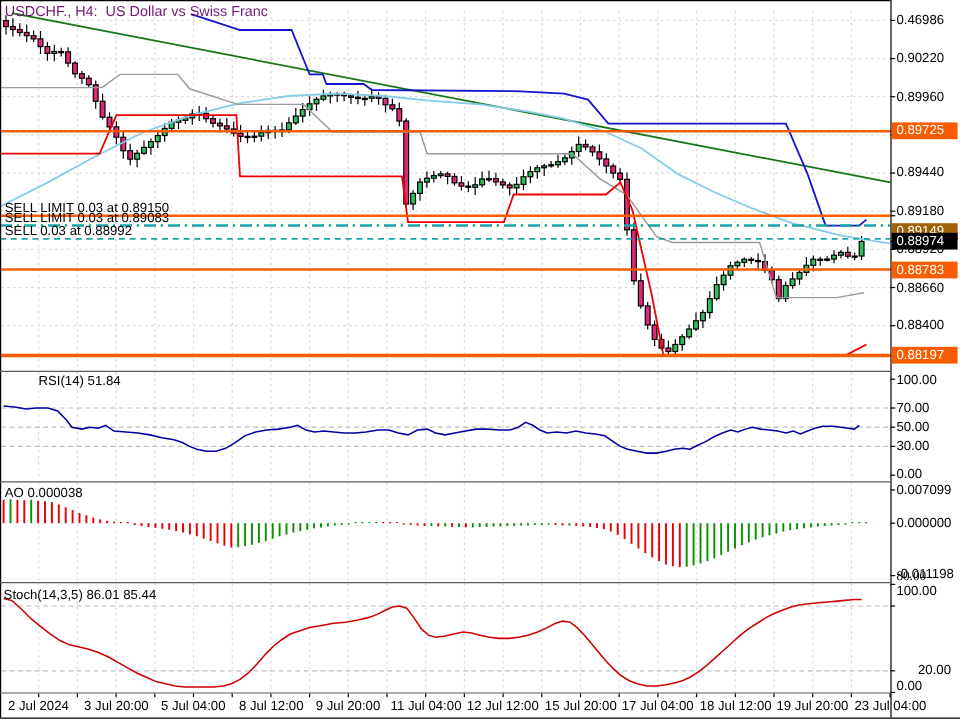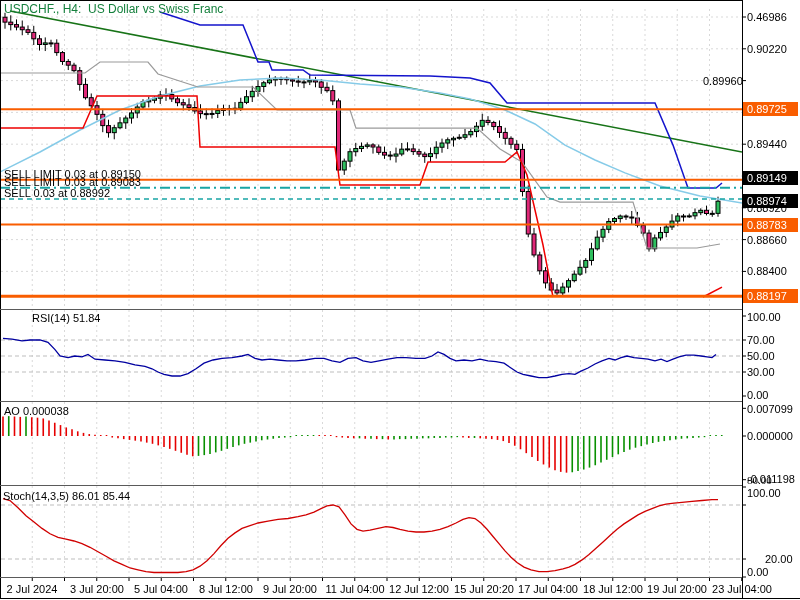--- a/index.html
+++ b/index.html
@@ -1,20 +1,20 @@
 <!DOCTYPE html>
 <html><head>
 <meta charset="utf-8">
 <style>
   html,body{margin:0;padding:0;background:#fff;}
   #app{position:relative;width:800px;height:600px;background:#ffffff;
        font-family:"Liberation Sans",sans-serif;overflow:hidden;}
   svg{position:absolute;left:0;top:0;}
   .lbl{position:absolute;font-size:11px;color:#000;white-space:pre;line-height:12px;}
-  .title{position:absolute;left:4px;top:2px;font-size:12px;color:#15803d;white-space:pre;}
+  .title{position:absolute;left:4px;top:2px;font-size:12px;color:#701a75;white-space:pre;}
   .badge{position:absolute;left:743px;width:55px;height:14px;font-size:11px;line-height:14px;
          color:#fff;padding-left:4px;box-sizing:border-box;white-space:pre;}
   .ordlbl{position:absolute;left:4px;font-size:11px;color:#000;white-space:pre;line-height:12px;}
   .paxis{position:absolute;left:742px;top:0;width:58px;height:578px;}
   .taxis{position:absolute;left:0;top:578px;width:800px;height:22px;}
 </style>
 </head>
 <body>
 
 <div id="app">
@@ -865,37 +865,37 @@
   <div class="lbl" style="left:3px;top:490px;">Stoch(14,3,5) 86.01 85.44</div>
   <div class="paxis" id="paxis"></div>
   <div class="taxis" id="taxis">
       <div class="lbl" style="left: -8px; top: 5px; position: absolute; width: 80px; text-align: center;">2 Jul 2024</div>
       <div class="lbl" style="left: 57px; top: 5px; position: absolute; width: 80px; text-align: center;">3 Jul 20:00</div>
       <div class="lbl" style="left: 121px; top: 5px; position: absolute; width: 80px; text-align: center;">5 Jul 04:00</div>
       <div class="lbl" style="left: 186px; top: 5px; position: absolute; width: 80px; text-align: center;">8 Jul 12:00</div>
       <div class="lbl" style="left: 250px; top: 5px; position: absolute; width: 80px; text-align: center;">9 Jul 20:00</div>
       <div class="lbl" style="left: 315px; top: 5px; position: absolute; width: 80px; text-align: center;">11 Jul 04:00</div>
       <div class="lbl" style="left: 379px; top: 5px; position: absolute; width: 80px; text-align: center;">12 Jul 12:00</div>
-      <div class="lbl" style="left: 444px; top: 5px; position: absolute; width: 80px; text-align: center;">15 Jul 20:20</div>
+      <div class="lbl" style="left: 444px; top: 5px; position: absolute; width: 80px; text-align: center;">15 Jul 20:00</div>
       <div class="lbl" style="left: 508px; top: 5px; position: absolute; width: 80px; text-align: center;">17 Jul 04:00</div>
       <div class="lbl" style="left: 573px; top: 5px; position: absolute; width: 80px; text-align: center;">18 Jul 12:00</div>
       <div class="lbl" style="left: 637px; top: 5px; position: absolute; width: 80px; text-align: center;">19 Jul 20:00</div>
       <div class="lbl" style="left: 702px; top: 5px; position: absolute; width: 80px; text-align: center;">23 Jul 04:00</div>
     </div>
 <div class="lbl" style="left: 747px; top: 11px;">0.46986</div>
     <div class="lbl" style="left: 747px; top: 43px;">0.90220</div>
-    <div class="lbl" style="left: 703px; top: 75px;">0.89960</div>
+    <div class="lbl" style="left: 747px; top: 75px;">0.89960</div>
     <div class="lbl" style="left: 747px; top: 106px;">0.89700</div>
     <div class="lbl" style="left: 747px; top: 138px;">0.89440</div>
     <div class="lbl" style="left: 747px; top: 170px;">0.89180</div>
     <div class="lbl" style="left: 747px; top: 202px;">0.88920</div>
     <div class="lbl" style="left: 747px; top: 234px;">0.88660</div>
     <div class="lbl" style="left: 747px; top: 265px;">0.88400</div>
     <div class="badge" style="top: 102px; background: rgb(249, 93, 0);">0.89725</div>
-    <div class="badge" style="top: 171px; background: #000000;">0.89149</div>
+    <div class="badge" style="top: 186px; background: #a16207;">0.89149</div>
     <div class="badge" style="top: 194px; background: rgb(0, 0, 0);">0.88974</div>
     <div class="badge" style="top: 218px; background: rgb(249, 93, 0);">0.88783</div>
     <div class="badge" style="top: 289px; background: rgb(249, 93, 0);">0.88197</div>
     <div class="lbl" style="left: 747px; top: 311px;">100.00</div>
     <div class="lbl" style="left: 747px; top: 334px;">70.00</div>
     <div class="lbl" style="left: 747px; top: 350px;">50.00</div>
     <div class="lbl" style="left: 747px; top: 366px;">30.00</div>
     <div class="lbl" style="left: 747px; top: 389px;">0.00</div>
     <div class="lbl" style="left: 747px; top: 403px;">0.007099</div>
     <div class="lbl" style="left: 747px; top: 430px;">0.000000</div>

